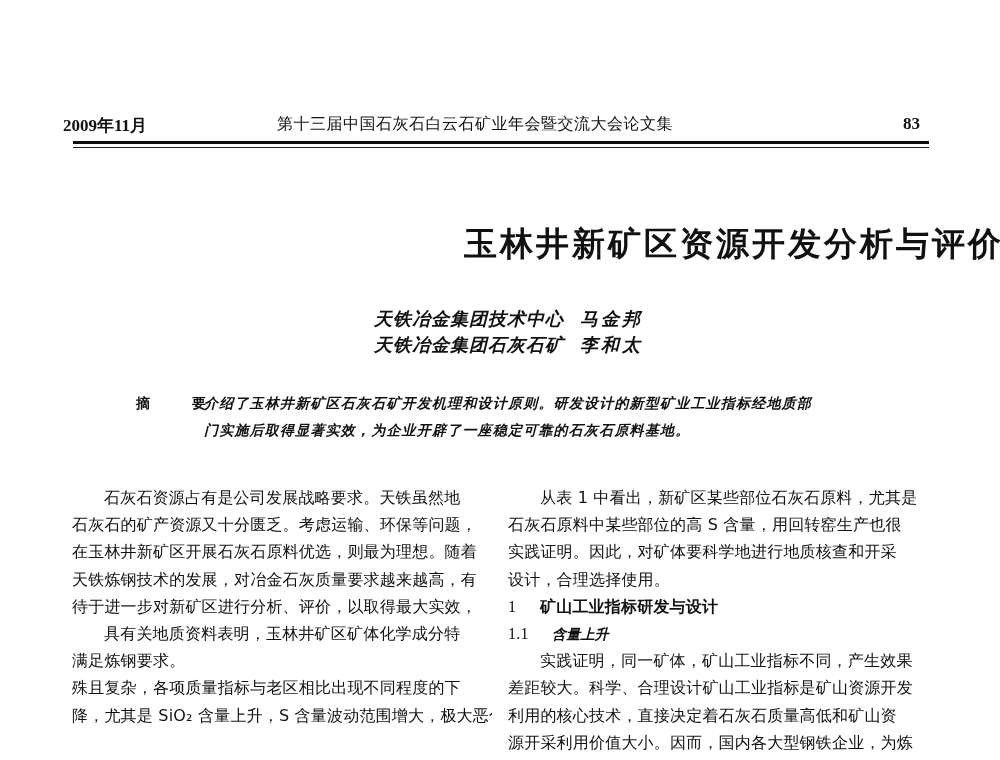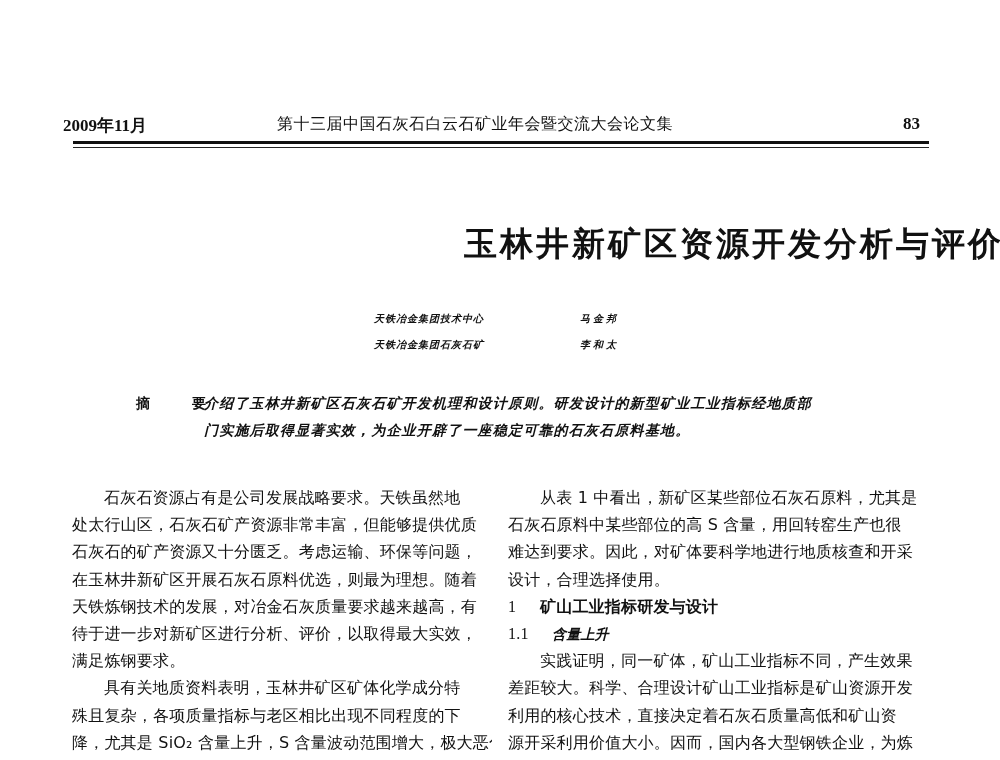--- a/index.html
+++ b/index.html
@@ -21,21 +21,21 @@
 
   .rule-thick { position: absolute; left: 73px; top: 141px; width: 856px; height: 3px; background: #111; }
   .rule-thin  { position: absolute; left: 73px; top: 147px; width: 856px; height: 1px; background: #222; }
 
   .title {
     position: absolute; left: 4px; top: 222px; width: 1000px; text-align: right;
     font-size: 33px; font-weight: bold; letter-spacing: 3px;
     font-family: "DejaVu Serif", serif;
   }
 
-  .authors { position: absolute; left: 374px; top: 306px; font-size: 10px; font-weight: bold; }
+  .authors { position: absolute; left: 374px; top: 306px; font-size: 18px; font-weight: bold; }
   .author-line { height: 26px; line-height: 26px; white-space: nowrap; font-style: italic; letter-spacing: 1px; }
   .author-line .org { display: inline-block; width: 206px; }
   .author-line .name { display: inline-block; letter-spacing: 3px; }
 
   .abstract { position: absolute; left: 136px; top: 390px; width: 790px; font-size: 14px; }
   .abs-row { height: 27px; line-height: 27px; white-space: nowrap; }
   .abs-label { display: inline-block; width: 68px; font-weight: bold; font-style: normal; letter-spacing: 1px; }
   .abs-label.spaced { letter-spacing: 14px; }
   .abs-text { font-style: italic; font-weight: bold; letter-spacing: 1.2px; }
   .abs-indent { display: inline-block; width: 68px; }
@@ -79,35 +79,34 @@
     <div class="abs-row">
       <span class="abs-label spaced">摘　要</span><span class="abs-text">介绍了玉林井新矿区石灰石矿开发机理和设计原则。研发设计的新型矿业工业指标经地质部</span>
     </div>
     <div class="abs-row">
       <span class="abs-indent"></span><span class="abs-text">门实施后取得显著实效，为企业开辟了一座稳定可靠的石灰石原料基地。</span>
     </div>
   </div>
 
   <div class="col col-left">
     <div class="line indent">石灰石资源占有是公司发展战略要求。天铁虽然地</div>
-    <div class="line">处太行山区，石灰石矿产资源非常丰富，但能够提供优质</div>
     <div class="line">石灰石的矿产资源又十分匮乏。考虑运输、环保等问题，</div>
     <div class="line">在玉林井新矿区开展石灰石原料优选，则最为理想。随着</div>
     <div class="line">天铁炼钢技术的发展，对冶金石灰质量要求越来越高，有</div>
     <div class="line">待于进一步对新矿区进行分析、评价，以取得最大实效，</div>
+    <div class="line indent">具有关地质资料表明，玉林井矿区矿体化学成分特</div>
     <div class="line">满足炼钢要求。</div>
-    <div class="line indent">具有关地质资料表明，玉林井矿区矿体化学成分特</div>
     <div class="line">殊且复杂，各项质量指标与老区相比出现不同程度的下</div>
     <div class="line">降，尤其是 SiO₂ 含量上升，S 含量波动范围增大，极大恶化</div>
   </div>
 
   <div class="col col-right">
     <div class="line indent">从表 1 中看出，新矿区某些部位石灰石原料，尤其是</div>
     <div class="line">石灰石原料中某些部位的高 S 含量，用回转窑生产也很</div>
-    <div class="line">难达到要求。因此，对矿体要科学地进行地质核查和开采</div>
+    <div class="line">实践证明。因此，对矿体要科学地进行地质核查和开采</div>
     <div class="line">设计，合理选择使用。</div>
     <div class="line heading">
       <span class="num">1</span><span>矿山工业指标研发与设计</span>
     </div>
     <div class="line subheading">
       <span class="num">1.1</span><span class="txt">含量上升</span>
     </div>
     <div class="line indent">实践证明，同一矿体，矿山工业指标不同，产生效果</div>
     <div class="line">差距较大。科学、合理设计矿山工业指标是矿山资源开发</div>
     <div class="line">利用的核心技术，直接决定着石灰石质量高低和矿山资</div>

